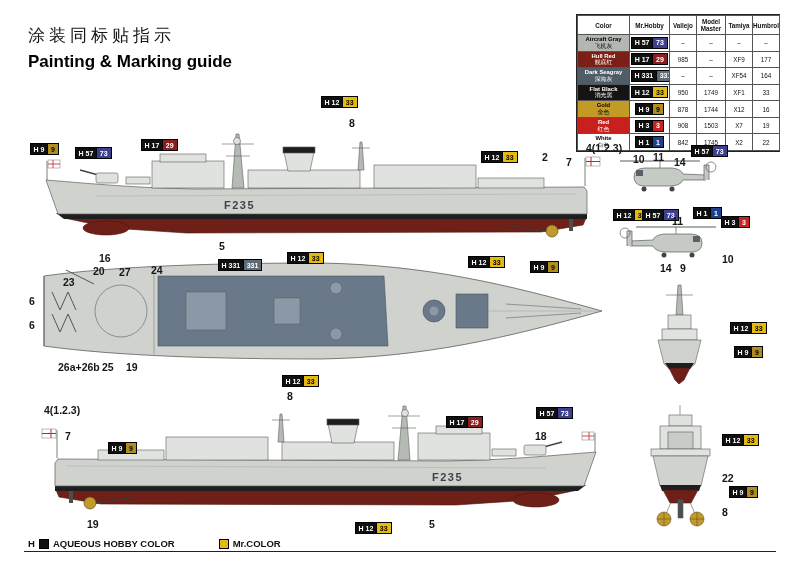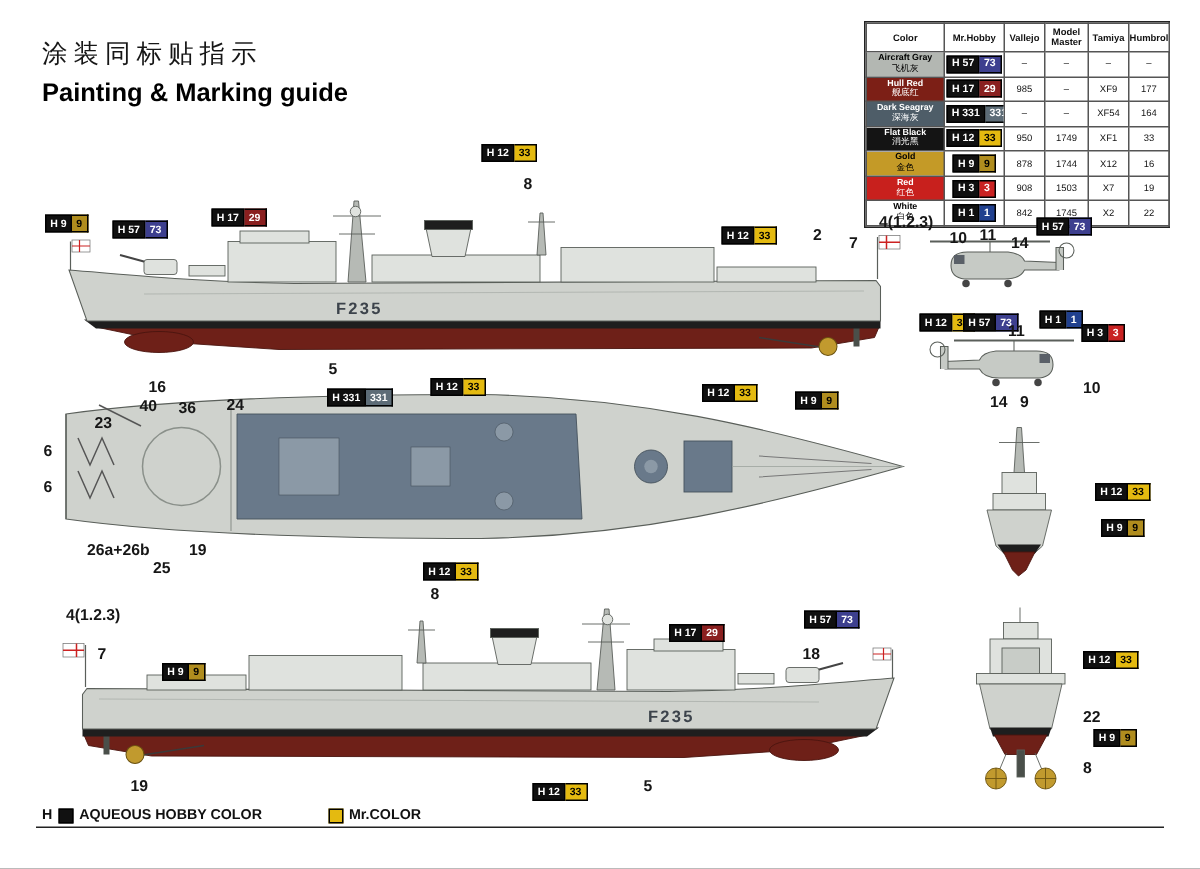--- a/index.html
+++ b/index.html
@@ -334,44 +334,44 @@
       <div class="nc callout-abs" style="left: 349px; top: 117px;">8</div>
       <div class="pc callout-abs" style="left: 481px; top: 151px;">
         <span class="pch">H 12</span>
         <span class="pcc" style="background: rgb(228, 186, 16); color: rgb(0, 0, 0);">33</span>
       </div>
       <div class="nc callout-abs" style="left: 542px; top: 151px;">2</div>
       <div class="nc callout-abs" style="left: 566px; top: 156px;">7</div>
       <div class="nc callout-abs" style="left: 586px; top: 142px;">4(1.2.3)</div>
       <div class="nc callout-abs" style="left: 219px; top: 240px;">5</div>
       <div class="nc callout-abs" style="left: 99px; top: 252px;">16</div>
-      <div class="nc callout-abs" style="left: 93px; top: 265px;">40</div>
+      <div class="nc callout-abs" style="left: 93px; top: 265px;">20</div>
       <div class="nc callout-abs" style="left: 63px; top: 276px;">23</div>
-      <div class="nc callout-abs" style="left: 119px; top: 266px;">36</div>
+      <div class="nc callout-abs" style="left: 119px; top: 266px;">27</div>
       <div class="nc callout-abs" style="left: 151px; top: 264px;">24</div>
       <div class="pc callout-abs" style="left: 218px; top: 259px;">
         <span class="pch">H 331</span>
         <span class="pcc" style="background: rgb(93, 108, 119); color: rgb(255, 255, 255);">331</span>
       </div>
       <div class="pc callout-abs" style="left: 287px; top: 252px;">
         <span class="pch">H 12</span>
         <span class="pcc" style="background: rgb(228, 186, 16); color: rgb(0, 0, 0);">33</span>
       </div>
       <div class="pc callout-abs" style="left: 468px; top: 256px;">
         <span class="pch">H 12</span>
         <span class="pcc" style="background: rgb(228, 186, 16); color: rgb(0, 0, 0);">33</span>
       </div>
       <div class="pc callout-abs" style="left: 530px; top: 261px;">
         <span class="pch">H 9</span>
         <span class="pcc" style="background: rgb(176, 141, 30); color: rgb(0, 0, 0);">9</span>
       </div>
       <div class="nc callout-abs" style="left: 29px; top: 295px;">6</div>
       <div class="nc callout-abs" style="left: 29px; top: 319px;">6</div>
       <div class="nc callout-abs" style="left: 58px; top: 361px;">26a+26b</div>
-      <div class="nc callout-abs" style="left: 102px; top: 361px; margin-top: 12px;">25</div>
+      <div class="nc callout-abs" style="left: 102px; top: 361px;">25</div>
       <div class="nc callout-abs" style="left: 126px; top: 361px;">19</div>
       <div class="nc callout-abs" style="left: 44px; top: 404px;">4(1.2.3)</div>
       <div class="nc callout-abs" style="left: 65px; top: 430px;">7</div>
       <div class="pc callout-abs" style="left: 108px; top: 442px;">
         <span class="pch">H 9</span>
         <span class="pcc" style="background: rgb(176, 141, 30); color: rgb(0, 0, 0);">9</span>
       </div>
       <div class="pc callout-abs" style="left: 282px; top: 375px;">
         <span class="pch">H 12</span>
         <span class="pcc" style="background: rgb(228, 186, 16); color: rgb(0, 0, 0);">33</span>

